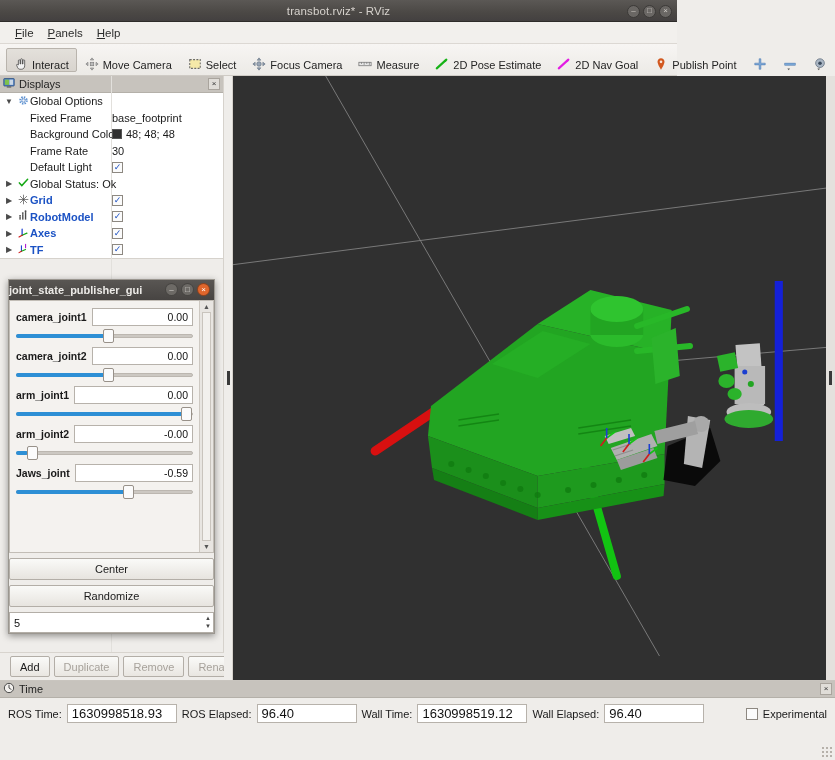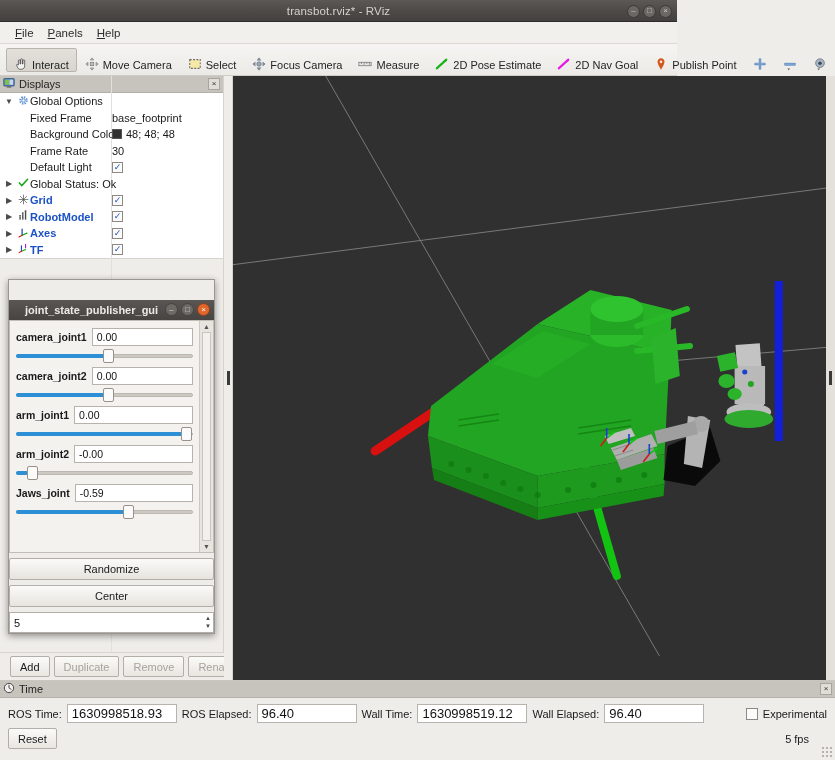--- a/index.html
+++ b/index.html
@@ -151,23 +151,22 @@
     position: absolute; left: 8px; top: 203px;
     width: 207px; height: 355px;
     background: #efedea;
     border: 1px solid #9b9790;
     box-shadow: 0 2px 7px rgba(0,0,0,.40);
     display: flex; flex-direction: column;
   }
   .jsptitle {
     height: 20px;
     background: linear-gradient(to bottom,#595653,#474442);
-    display: flex; align-items: center; justify-content: center;
+    display: flex; align-items: center; 
     position: relative;
-    margin-top: 20px;
   }
   .jsptitle .t {
     color: #eceae7; font-size: 11px; font-weight: bold;
     margin-right: 40px;
   }
   .jspbtns { position: absolute; right: 4px; top: 3px; display: flex; gap: 3px; }
   .jb { width: 13px; height: 13px; border-radius: 50%; border: 1px solid rgba(0,0,0,.35);
         display:flex;align-items:center;justify-content:center;font-size:8px;color:#3a3735; }
   .jb.min { background: #6d6a66; color:#d9d6d2;}
   .jb.max { background: #6d6a66; color:#d9d6d2;}
@@ -177,21 +176,21 @@
   .sliderbox {
     flex: 1; border: 1px solid #c2bdb6; background: #f4f2ef;
     display: flex; overflow: hidden;
   }
   .sliderlist { flex: 1; padding: 7px 6px 2px 6px; }
   .jrow { margin-bottom: 3px; }
   .jline { display: flex; align-items: center; gap: 5px; }
   .jname { font-size: 10.5px; color: #1a1a1a; font-weight: bold; white-space: nowrap; }
   .jfield {
     flex: 1; height: 18px; background: #fff; border: 1px solid #b7b2ab;
-    text-align: left; padding: 0 4px; font-size: 10.5px; color: #111;
+    text-align: right; padding: 0 4px; font-size: 10.5px; color: #111;
     line-height: 16px;
   }
   .jslider {
     position: relative; height: 16px; margin-top: 2px;
   }
   .jtrack {
     position: absolute; left: 0; right: 0; top: 6px; height: 4px;
     background: #ccc8c2; border-radius: 2px; border: 1px solid #bcb7b0;
   }
   .jfill {
@@ -653,22 +652,22 @@
               </div>
 
             </div>
             <div class="vscroll">
               <div class="vsarrow">▲</div>
               <div class="vsthumb"></div>
               <div class="vsarrow">▼</div>
             </div>
           </div>
 
+          <div class="jbtn">Center</div>
           <div class="jbtn">Randomize</div>
-          <div class="jbtn">Center</div>
           <div class="jspin">
             <span>5</span>
             <span class="arrows">
               <span>▲</span>
               <span>▼</span>
             </span>
           </div>
         </div>
       </div>
     </div>
@@ -823,21 +822,17 @@
 
       <span class="tlabel">Wall Elapsed:</span>
       <span class="tinput narrow">96.40</span>
 
       <span class="expwrap">
         <span class="expchk"></span>
         <span class="tlabel">Experimental</span>
       </span>
     </div>
 
-    <div class="resetrow">
-      <div class="dbtn">Reset</div>
-      <span class="fps">5 fps</span>
-    </div>
 
     <div class="resizegrip"></div>
   </div>
 
 </div>
 
 </body></html>

